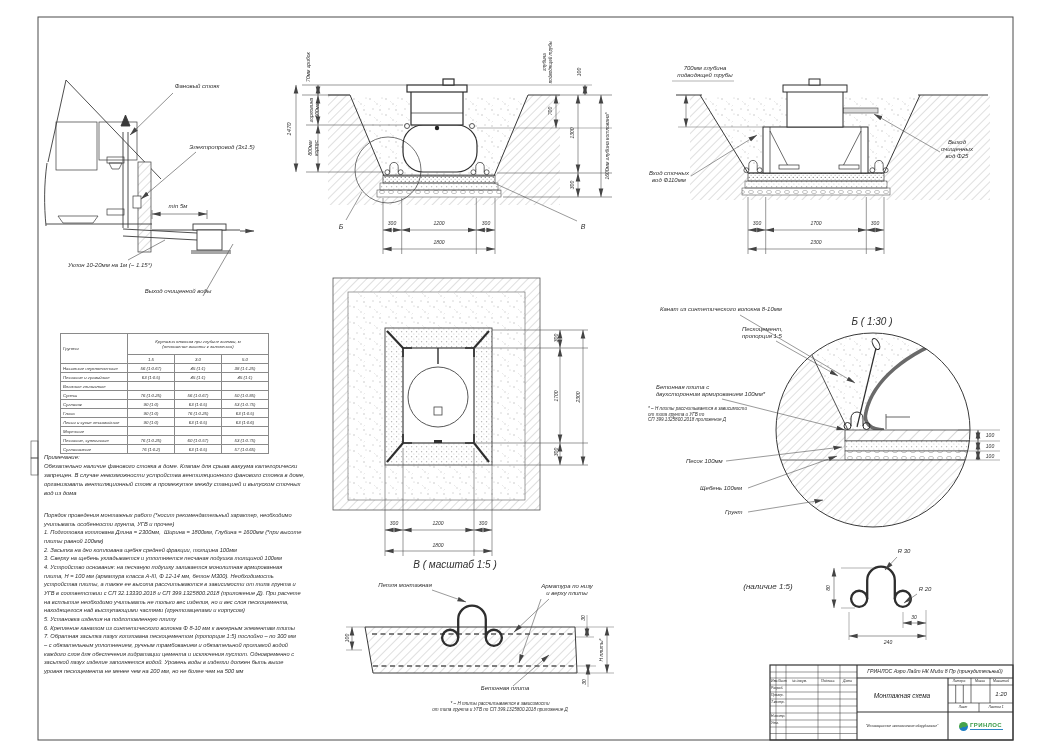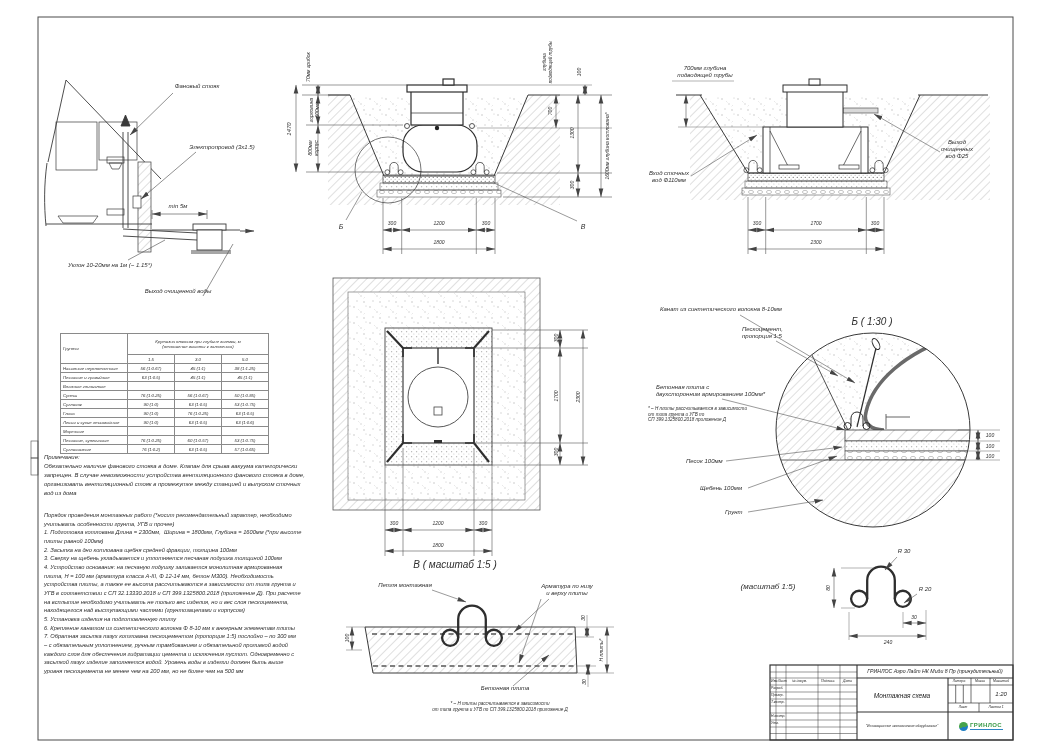--- a/index.html
+++ b/index.html
@@ -562,21 +562,21 @@
 <div class="lbl" style="left:567px;top:590px">Арматура по низу
 и верху плиты</div>
 <div class="lbl" style="left:505px;top:689px">Бетонная плита</div>
 <div class="lbl s45" style="left:500px;top:706px">* – Н плиты рассчитывается в зависимости
 от типа грунта и УГВ по СП 399.1325800.2018 приложение Д</div>
 <div class="lbl rot s5" style="left:347px;top:638px">100</div>
 <div class="lbl rot s5" style="left:583px;top:618px">30</div>
 <div class="lbl rot s5" style="left:584px;top:682px">30</div>
 <div class="lbl rot s5" style="left:601px;top:650px">Н плиты*</div>
 
-<div class="lbl s8" style="left:768px;top:587px">(масштаб 1:5)</div>
+<div class="lbl s8" style="left:768px;top:587px">(наличие 1:5)</div>
 <div class="lbl" style="left:904px;top:552px">R 30</div>
 <div class="lbl" style="left:925px;top:590px">R 20</div>
 <div class="lbl rot s5" style="left:828px;top:588px">80</div>
 <div class="lbl s5" style="left:914px;top:617px">30</div>
 <div class="lbl s5" style="left:888px;top:642px">240</div>
 
 <div class="tb" style="left:935px;top:671px;font-size:5.2px">ГРИНЛОС Аэро Лайт НК Миди 8 Пр (принудительный)</div>
 <div class="tb" style="left:902px;top:695px;font-size:6.5px">Монтажная схема</div>
 <div class="tb tbs" style="left:959px;top:681px">Литера</div>
 <div class="tb tbs" style="left:980px;top:681px">Масса</div>

